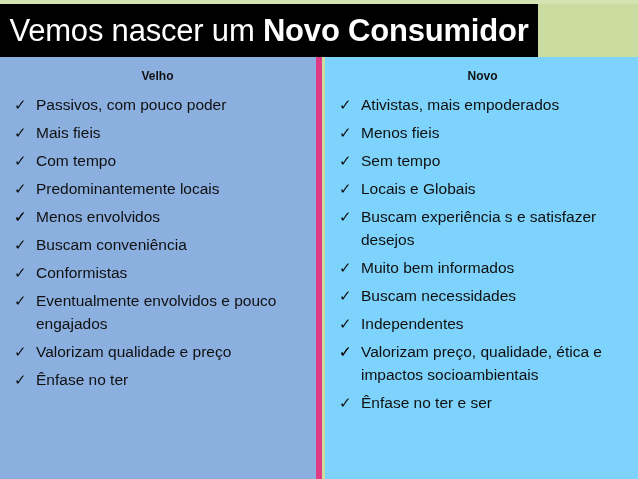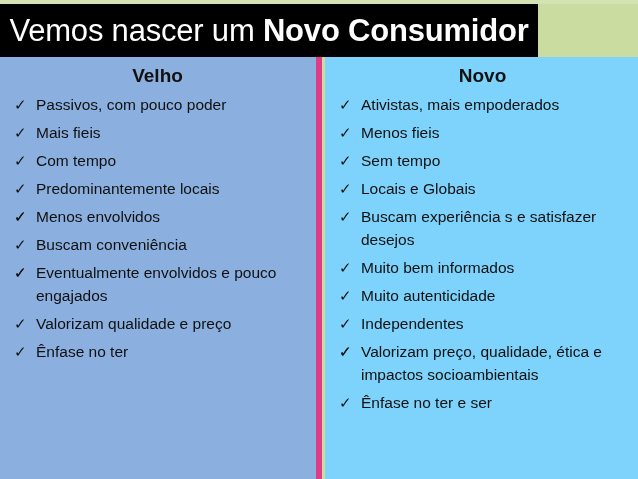--- a/index.html
+++ b/index.html
@@ -75,21 +75,21 @@
   }
   .col-new {
     width: 313px;
     background: #7dd3fc;
     padding: 0 8px 0 10px;
     flex: 1;
   }
   .col-title {
     text-align: center;
     font-weight: bold;
-    font-size: 19px;
+    font-size: 12px;
     color: #111111;
     padding-top: 8px;
     padding-bottom: 6px;
     line-height: 22px;
   }
   ul.check-list {
     list-style: none;
     margin: 0;
     padding: 0;
   }
@@ -126,39 +126,39 @@
     <div class="col col-old">
       <div class="col-title">Velho</div>
       <ul class="check-list">
         <li><span class="tick">✓</span><span>Passivos, com pouco poder</span></li>
         <li><span class="tick">✓</span><span>Mais fieis</span></li>
         <li><span class="tick">✓</span><span>Com tempo</span></li>
         <li><span class="tick">✓</span><span>Predominantemente locais</span></li>
         <li><span class="tick">✓</span></li>
         <li><span class="tick">✓</span><span>Menos envolvidos</span></li>
         <li><span class="tick">✓</span><span>Buscam conveniência</span></li>
-        <li><span class="tick">✓</span></li>
+        <li><span class="tick">✓</span><span>Conformistas</span></li>
         <li><span class="tick">✓</span><span>Eventualmente envolvidos e pouco engajados</span></li>
         <li><span class="tick">✓</span><span>Valorizam qualidade e preço</span></li>
         <li><span class="tick">✓</span><span>Ênfase no ter</span></li>
       </ul>
     </div>
 
     <div class="divider"></div>
 
     <div class="col col-new">
       <div class="col-title">Novo</div>
       <ul class="check-list">
         <li><span class="tick">✓</span><span>Ativistas, mais empoderados</span></li>
         <li><span class="tick">✓</span><span>Menos fieis</span></li>
         <li><span class="tick">✓</span><span>Sem tempo</span></li>
         <li><span class="tick">✓</span><span>Locais e Globais</span></li>
         <li><span class="tick">✓</span><span>Buscam experiência s e satisfazer desejos</span></li>
         <li><span class="tick">✓</span><span>Muito bem informados</span></li>
-        <li><span class="tick">✓</span><span>Muito autenticidade</span></li>
+        <li><span class="tick">✓</span><span>Buscam necessidades</span></li>
         <li><span class="tick">✓</span><span>Independentes</span></li>
         <li><span class="tick">✓</span></li>
         <li><span class="tick">✓</span><span>Valorizam preço, qualidade, ética e impactos socioambientais</span></li>
         <li><span class="tick">✓</span><span>Ênfase no ter e ser</span></li>
       </ul>
     </div>
 
   </div>
 </div>
 

